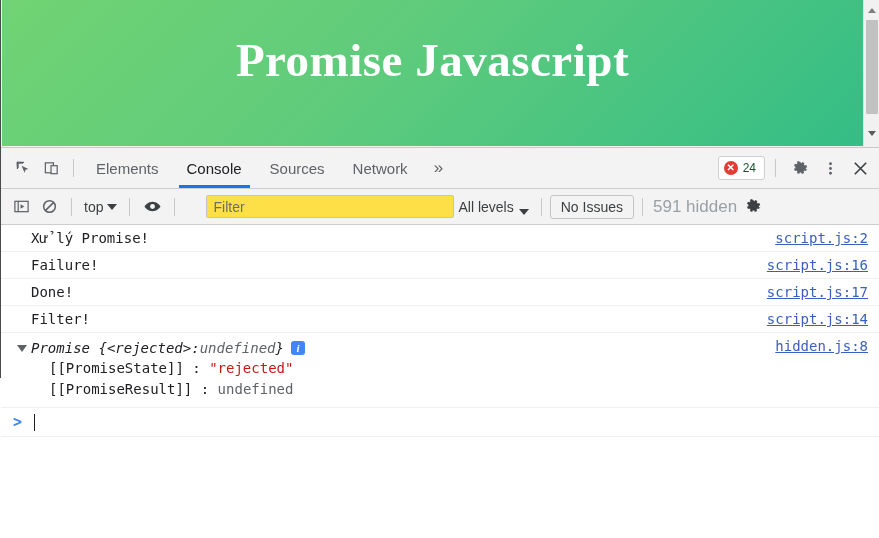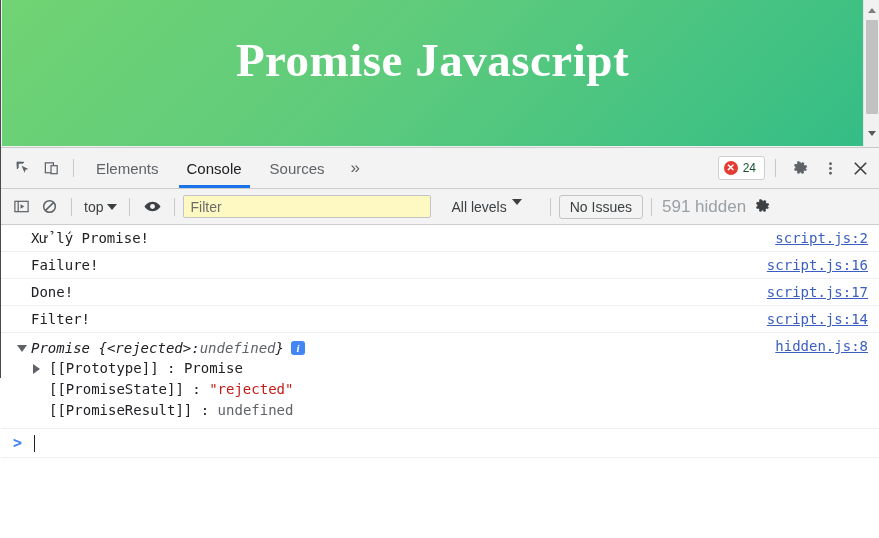--- a/index.html
+++ b/index.html
@@ -222,38 +222,39 @@
     width: 0; height: 0;
     border-left: 5px solid transparent;
     border-right: 5px solid transparent;
     border-top: 6px solid #3c4043;
     display: inline-block;
   }
   .filter-input {
     flex: none;
     width: 248px;
     height: 23px;
-    background: #fef9c3;
+    background: #fde047;
     border: 1px solid #c4c4c4;
     border-radius: 2px;
     font-size: 14px;
     color: #202124;
     padding: 0 6px;
     box-sizing: border-box;
     font-family: "Liberation Sans", sans-serif;
     outline: none;
+    margin-left: 23px;
   }
   .filter-input::placeholder { color: #6c6c6c; opacity: 1; }
   .levels {
     display: flex;
-    align-items: flex-start;
+    align-items: flex-end;
     gap: 5px;
     font-size: 14px;
     color: #3c4043;
-    padding: 0 20px;
+    padding: 0 4px;
   }
   .issues-btn {
     border: 1px solid #c4c4c4;
     border-radius: 3px;
     background: #f3f3f3;
     font-size: 14px;
     color: #3c4043;
     padding: 3px 10px;
     white-space: nowrap;
   }
@@ -411,20 +412,21 @@
           <rect x="8.5" y="6" width="6.5" height="8.5" fill="#f3f3f3" stroke="#5f6368" stroke-width="1.3"></rect>
         </svg>
       </div>
 
       <div class="vsep"></div>
 
       <div class="dt-tabs">
         <div class="dt-tab">Elements</div>
         <div class="dt-tab active">Console</div>
         <div class="dt-tab">Sources</div>
+        <div class="dt-tab">Network</div>
         <div class="dt-more">»</div>
       </div>
 
       <div class="tabbar-right">
         <div class="err-badge">
           <span class="err-dot">✕</span>
           <span class="err-count">24</span>
         </div>
         <div class="vsep"></div>
         <div class="icon-btn">
@@ -522,26 +524,20 @@
           <span class="ital">Promise</span>
           <span>&nbsp;</span>
           <span class="ital">{</span>
           <span class="ital">&lt;rejected&gt;</span>
           <span class="ital">: </span>
           <span class="ital muted">undefined</span>
           <span class="ital">}</span>
           <span class="info-badge">i</span>
         </div>
 
-        <div class="obj-prop">
-          <span class="disc"></span>
-          <span>[[Prototype]]</span>
-          <span>: </span>
-          <span>Promise</span>
-        </div>
 
         <div class="obj-prop">
           <span>[[PromiseState]]</span>
           <span>: </span>
           <span class="str-val">"rejected"</span>
         </div>
 
         <div class="obj-prop">
           <span>[[PromiseResult]]</span>
           <span>: </span>

